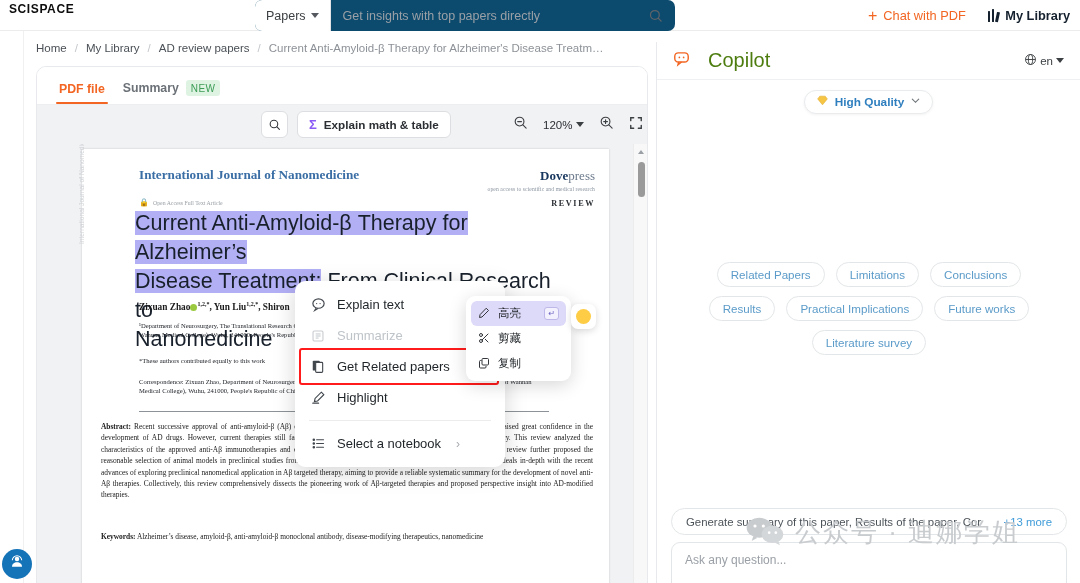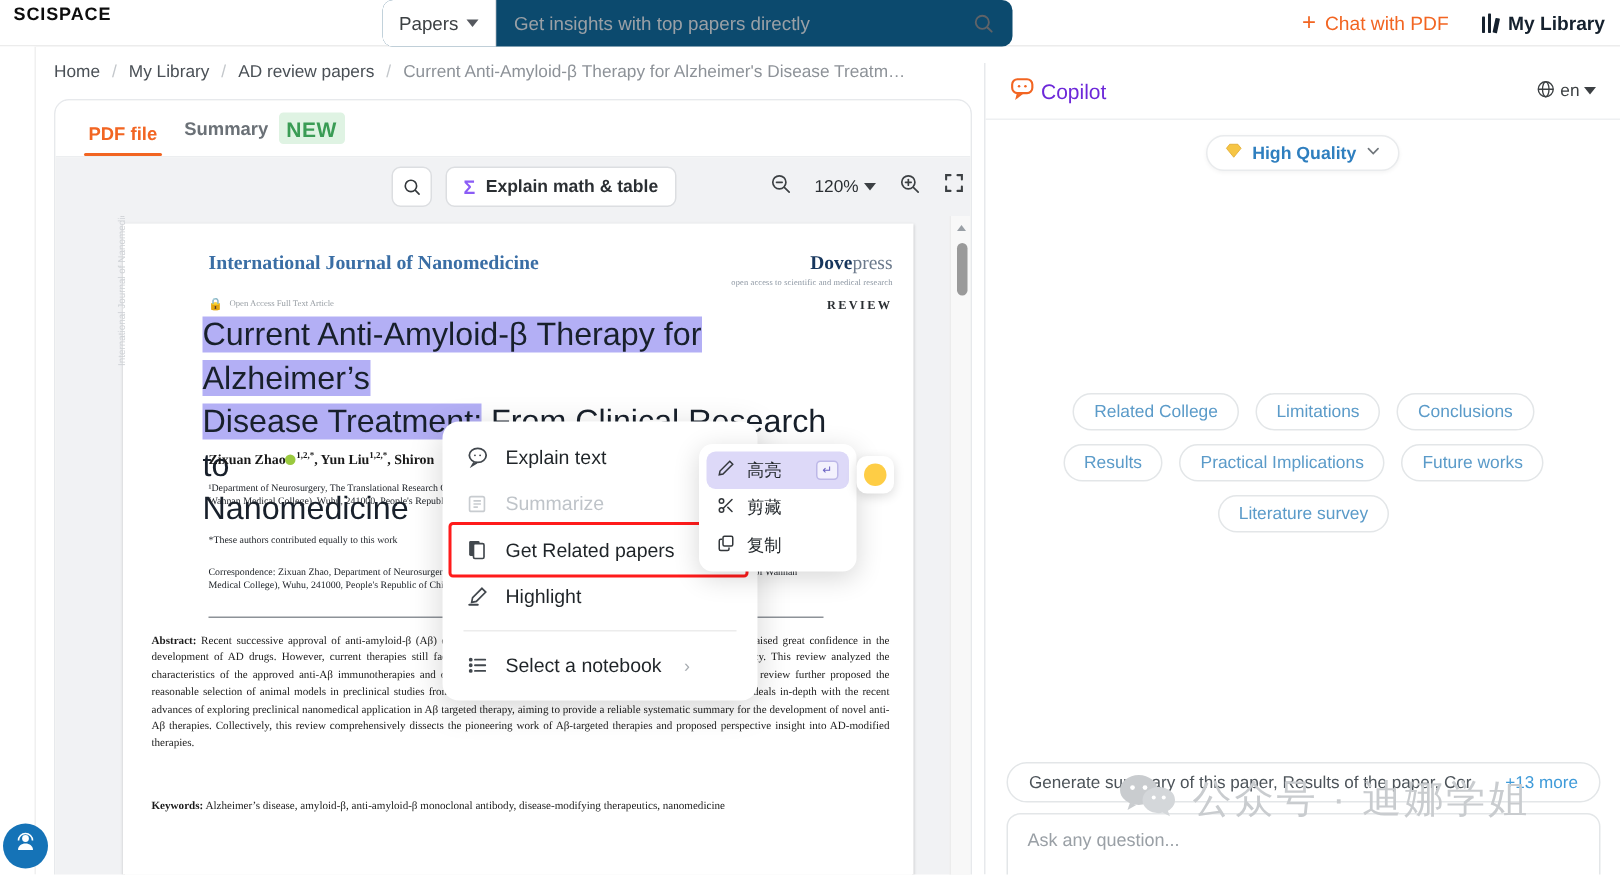--- a/index.html
+++ b/index.html
@@ -62,21 +62,21 @@
     background: #fff; border: 1px solid #e7e9ec;
     border-radius: 10px 10px 0 0; overflow: hidden;
   }
   .tabs { height: 38px; display: flex; align-items: flex-end; gap: 18px;
           padding-left: 22px; border-bottom: 1px solid #eceef0; background: #fff; text-align: center; }
   .tab { font-size: 12.3px; font-weight: 700; color: #6b7177; padding-bottom: 8px;
          display: flex; align-items: center; gap: 7px; position: relative; }
   .tab.active { color: #f26522; }
   .tab.active::after { content:""; position:absolute; left:-3px; right:-3px; bottom:0;
          height: 2.5px; background:#f26522; border-radius: 2px; }
-  .newbadge { background: #dff3e3; color: #3a9c55; font-size: 14px; font-weight: 700;
+  .newbadge { background: #dff3e3; color: #3a9c55; font-size: 10px; font-weight: 400;
               padding: 2.5px 5px; border-radius: 3px; letter-spacing: .4px; }
 
   .pdftoolbar { height: 39px; background: #f1f2f4; display: flex; align-items: center;
                 position: relative; }
   .tb-center { position:absolute; left: 224px; display:flex; align-items:center; gap: 9px; }
   .tb-iconbtn { width: 27px; height: 27px; border: 1px solid #dcdee1; background: #fff;
                 border-radius: 6px; display:flex; align-items:center; justify-content:center; }
   .explainbtn { height: 27px; border: 1px solid #dcdee1; background: #fff; border-radius: 6px;
                 display:flex; align-items:center; gap: 7px; padding: 0 11px;
                 font-size: 11.7px; color: #2b2f33; font-weight: 600; }
@@ -174,21 +174,21 @@
   .yellowbtn { position:absolute; left: 571px; top: 304px; width: 25px; height: 25px;
                background:#fff; border-radius: 7px; box-shadow: 0 2px 7px rgba(0,0,0,.15);
                display:flex; align-items:center; justify-content:center; z-index: 50; }
   .yellowdot { width: 15px; height: 15px; border-radius:50%; background:#fecd45; }
 
   
   .copilot { position:absolute; left: 656px; top: 42px; width: 424px; height: 541px;
              background:#fff; border-left: 1px solid #e7e9ec; }
   .cop-head { height: 38px; display:flex; align-items:center; padding: 0 16px;
               border-bottom: 1px solid #eef0f2; position: relative; }
-  .cop-title { font-size: 14px; color:#6d28d9; font-weight: 400; margin-left: 4px; }
+  .cop-title { font-size: 20px; color:#4d7c0f; font-weight: 400; margin-left: 18px; }
   .lang { position:absolute; right: 16px; display:flex; align-items:center; gap:3px;
           font-size: 11.5px; color:#3c4043; }
   .qualitywrap { height: 44px; display:flex; align-items:center; justify-content:center; }
   .qualitypill { height: 24px; border:1px solid #e9ebed; border-radius: 14px; background:#fff;
                  display:flex; align-items:center; gap: 6px; padding: 0 11px;
                  box-shadow: 0 1px 3px rgba(0,0,0,.05); font-size: 11.8px;
                  color:#2f7fbf; font-weight: 700; }
   .chips { position:absolute; left: 0; top: 220px; width: 424px;
            display:flex; flex-wrap: wrap; gap: 9px 11px;
            justify-content:center; padding: 0 42px; }
@@ -507,21 +507,21 @@
         <span>
           <svg width="11" height="11" viewBox="0 0 24 24" fill="none" stroke="#6f757a" stroke-width="2.4" stroke-linecap="round">
               <path d="M5 9l7 7 7-7"></path>
             </svg>
         </span>
       </div>
     </div>
 
     <div class="chips">
       <div class="chip">
-          <span>Related College</span>
+          <span>Related Papers</span>
         </div>
       <div class="chip">
           <span>Limitations</span>
         </div>
       <div class="chip">
           <span>Conclusions</span>
         </div>
       <div class="chip">
           <span>Results</span>
         </div>

